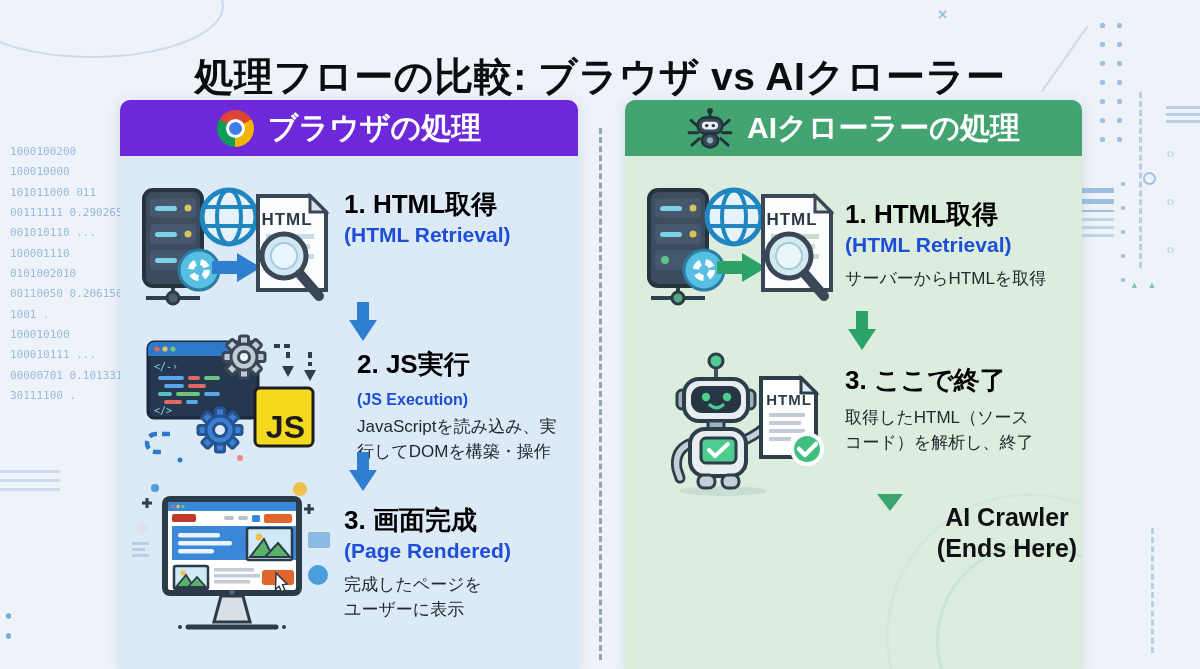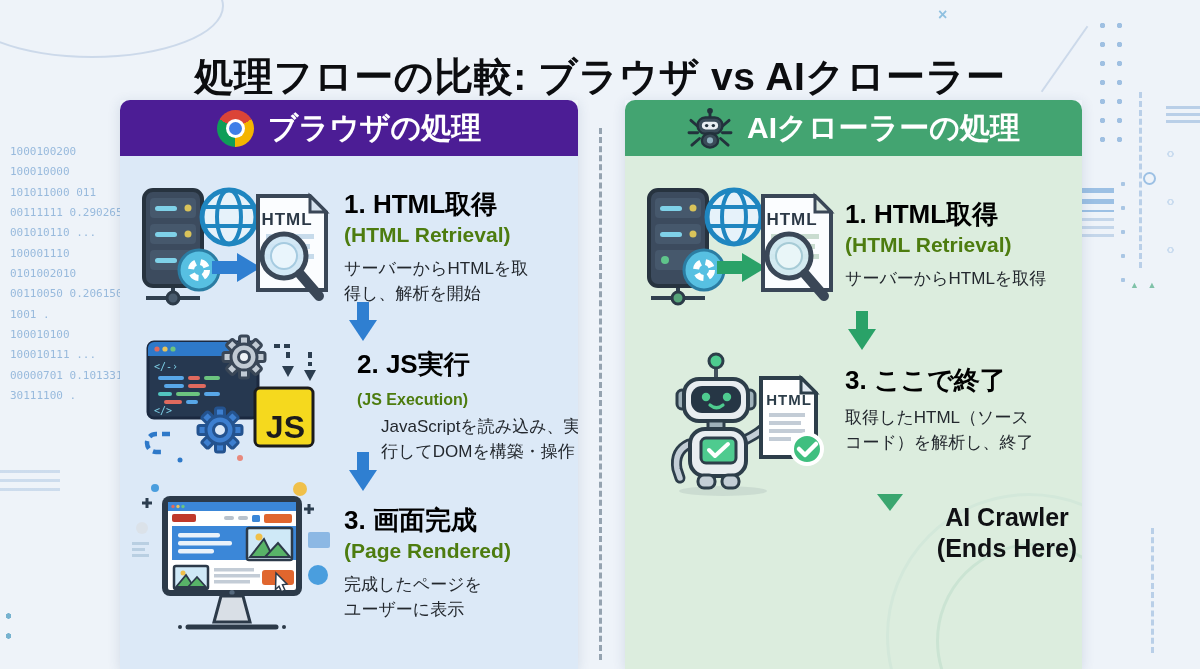--- a/index.html
+++ b/index.html
@@ -40,42 +40,42 @@
            font-size:39px; font-weight:bold; color:#0c0d10; letter-spacing:.5px; }
 
   
   .panel { position:absolute; top:100px; height:569px; z-index:2;
            box-shadow:0 3px 12px rgba(40,70,110,.14); }
   .panel-left  { left:120px; width:458px; }
   .panel-right { left:625px; width:457px; }
   .panel-header { position:absolute; top:0; left:0; right:0; height:56px;
                   border-radius:10px 10px 0 0; display:flex; align-items:center; justify-content:center;
                   gap:14px; color:#ffffff; font-size:30px; font-weight:bold; }
-  .panel-left  .panel-header { background:#4c1d95; }
+  .panel-left  .panel-header { background:#6d28d9; }
   .panel-right .panel-header { background:#43a471; }
   .panel-body { position:absolute; top:56px; left:0; right:0; bottom:0; overflow:hidden; }
   .panel-left  .panel-body { background:#dce9f7; }
   .panel-right .panel-body { background:#dcedde; }
 
   .divider { position:absolute; z-index:2; left:599px; top:128px; height:532px;
              border-left:3px dashed #95a3b0; }
 
   
   .chrome { width:37px; height:37px; border-radius:50%; position:relative; flex:0 0 auto;
             background:conic-gradient(from 60deg, #f4b400 0 120deg, #0f9d58 0 240deg, #db4437 0 360deg); }
   .chrome .inner { position:absolute; left:50%; top:50%; width:19px; height:19px; margin:-9.5px 0 0 -9.5px;
                    background:#fff; border-radius:50%; }
   .chrome .core { position:absolute; left:50%; top:50%; width:13px; height:13px; margin:-6.5px 0 0 -6.5px;
                   background:#3f7ee8; border-radius:50%; }
 
   
   .icon-block { position:absolute; }
   .step-text  { position:absolute; width:232px; }
   .step-title { font-size:26px; font-weight:bold; color:#000000; line-height:1.15; }
-  .step-sub   { font-size:21px; font-weight:bold; color:#4d7c0f; margin-top:3px; }
+  .step-sub   { font-size:21px; font-weight:bold; color:#1d4ed8; margin-top:3px; }
   .step-sub.small { font-size:16px; margin-top:11px; }
   .step-desc  { font-size:17px; font-weight:500; color:#23282e; margin-top:9px; line-height:1.5;
                 white-space:pre-line; }
   .down-arrow { position:absolute; width:30px; height:40px; }
   .down-arrow svg { display:block; }
   .arrow-blue  { fill:#2f7fd1; }
   .arrow-green { fill:#2aa268; }
 
   .end-triangle { position:absolute; width:0; height:0;
                   border-left:13px solid transparent; border-right:13px solid transparent;
@@ -169,22 +169,20 @@
           <rect x="130" y="70" width="48" height="5" fill="#c7dbeb"></rect>
           <circle cx="148" cy="72" r="22" fill="#cfe6f4" fill-opacity="0.92" stroke="#3a4757" stroke-width="5"></circle>
           <circle cx="148" cy="72" r="13" fill="#e9f5fc" stroke="#a6cbe0" stroke-width="2"></circle>
           <line x1="164" y1="90" x2="183" y2="112" stroke="#3a4757" stroke-width="10" stroke-linecap="round"></line>
         </svg>
       </div>
 
       <div class="step-text" style="left:224px; top:34px;">
         <div class="step-title">1. HTML取得</div>
         <div class="step-sub">(HTML Retrieval)</div>
-        <div class="step-desc">サーバーからHTMLを取
-得し、解析を開始</div>
       </div>
 
       <div class="down-arrow" style="left:228px; top:146px;">
         <svg width="30" height="40" viewBox="0 0 30 40">
             <g class="arrow-blue">
               <rect x="9" y="0" width="12" height="20"></rect>
               <polygon points="1,18 29,18 15,39"></polygon>
             </g>
           </svg>
       </div>
@@ -234,21 +232,21 @@
           <polygon points="168,40 180,40 174,51" fill="#2c3e50"></polygon>
           <path d="M34 104 h-14 a9 9 0 0 0 0 18 h8" stroke="#2e79c9" stroke-width="4.5" fill="none" stroke-dasharray="8 5"></path>
           <circle cx="44" cy="130" r="2.5" fill="#2e79c9"></circle>
             <circle cx="104" cy="128" r="3" fill="#e8897d"></circle>
         </svg>
       </div>
 
       <div class="step-text" style="left:237px; top:194px;">
         <div class="step-title">2. JS実行</div>
         <div class="step-sub small">(JS Execution)</div>
-        <div class="step-desc" style="margin-top:5px;margin-left:24px;">JavaScriptを読み込み、実
+        <div class="step-desc" style="margin-top:5px;">JavaScriptを読み込み、実
 行してDOMを構築・操作</div>
       </div>
 
       <div class="down-arrow" style="left:228px; top:296px;">
         <svg width="30" height="40" viewBox="0 0 30 40">
             <g class="arrow-blue">
               <rect x="9" y="0" width="12" height="20"></rect>
               <polygon points="1,18 29,18 15,39"></polygon>
             </g>
           </svg>

